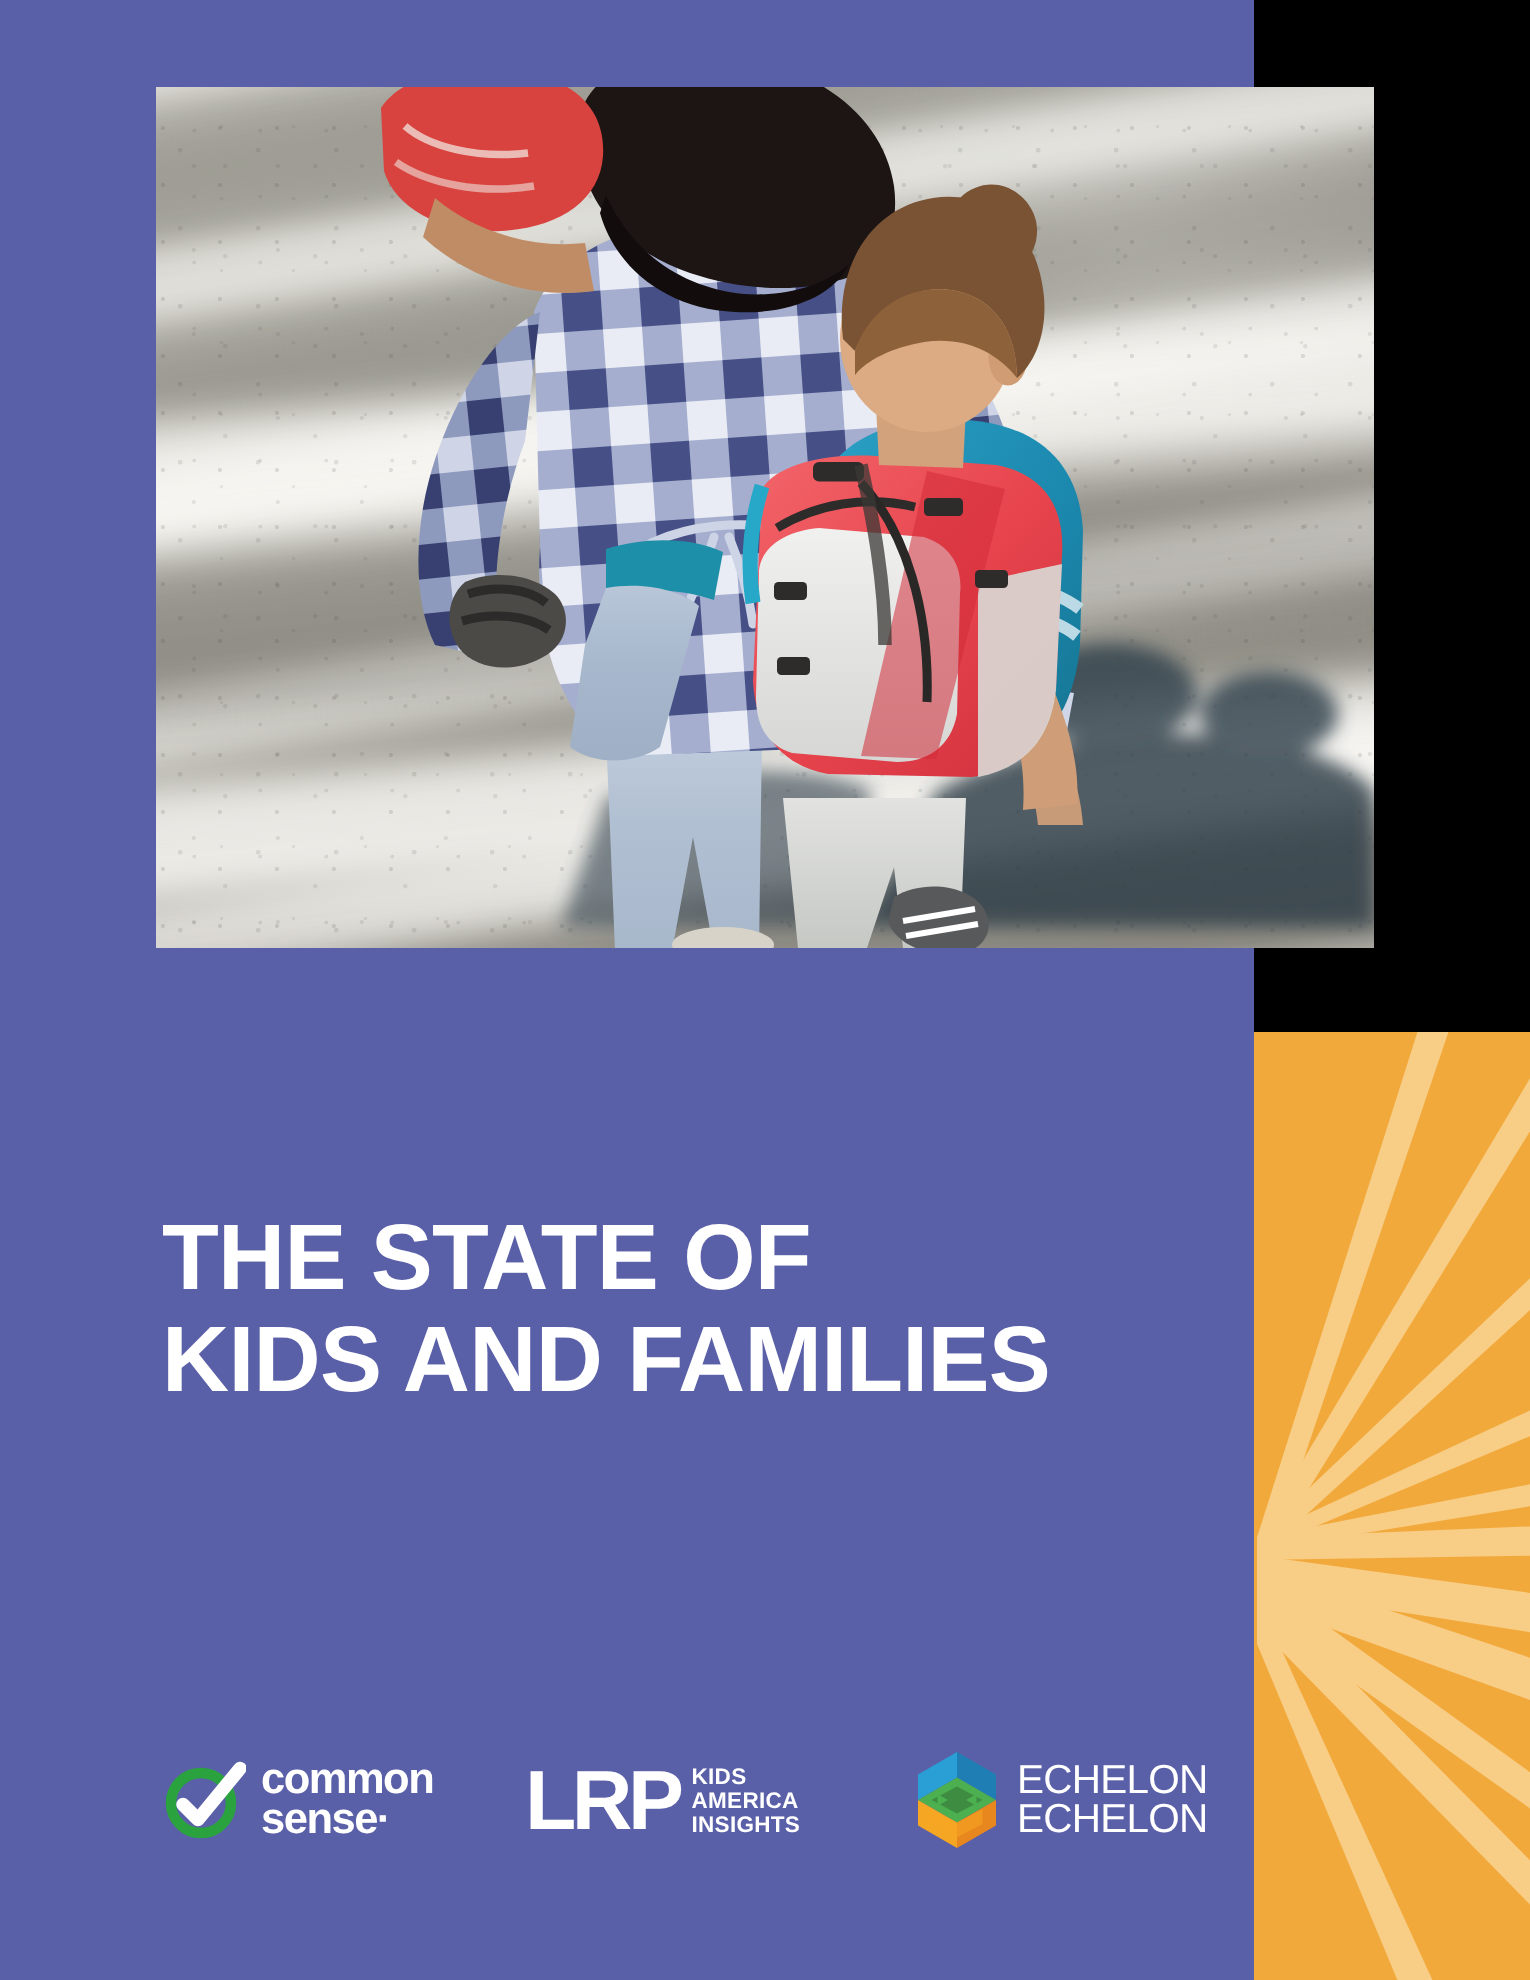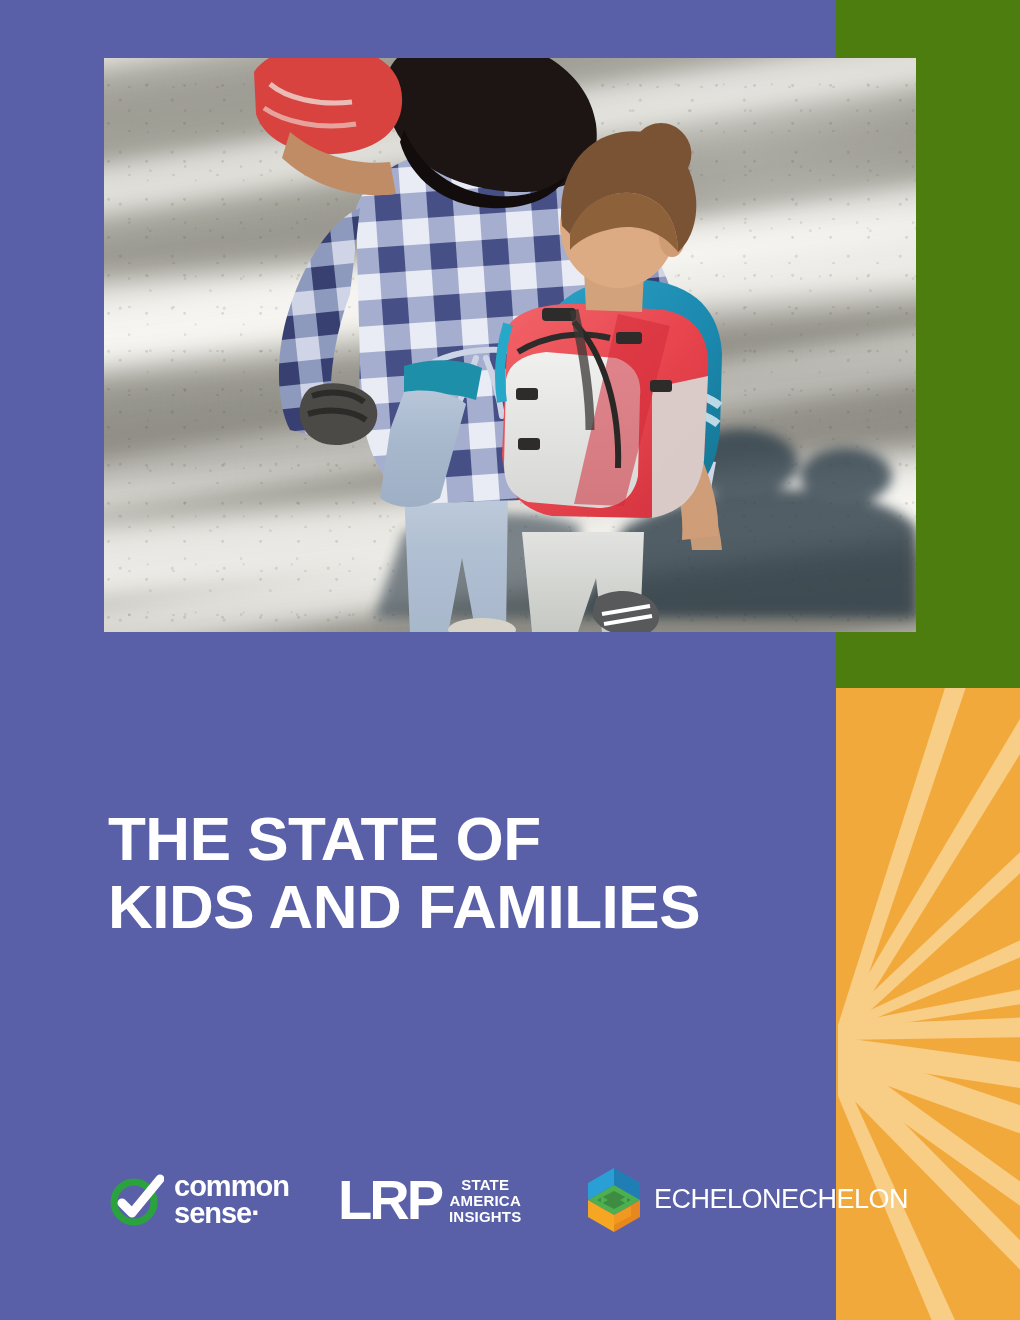--- a/index.html
+++ b/index.html
@@ -12,21 +12,21 @@
     height: 1320px;
     position: relative;
     overflow: hidden;
     font-family: "Liberation Sans", sans-serif;
   }
 
   
   #cover {
     position: absolute;
     inset: 0;
-    background: #4d7c0f;
+    background: #000000;
   }
 
   
   .purple-panel {
     position: absolute;
     left: 0;
     top: 0;
     width: 836px;
     height: 1320px;
     background: #5a60a8;
@@ -146,21 +146,21 @@
   }
 
   
   .logo-row {
     position: absolute;
     left: 108px;
     top: 1155px;
     height: 90px;
     display: flex;
     align-items: center;
-    gap: 0px;
+    gap: 12px;
   }
 
   
   .logo-commonsense {
     display: flex;
     align-items: center;
     gap: 10px;
     width: 208px;
   }
   .cs-mark { width: 56px; height: 56px; flex: 0 0 56px; }
@@ -177,21 +177,20 @@
     letter-spacing: -1px;
   }
 
   
   .logo-lrp {
     display: flex;
     align-items: center;
     gap: 8px;
     width: 225px;
     margin-left: 22px;
-    text-align: center;
   }
   .lrp-letters {
     color: #ffffff;
     font-family: "Liberation Sans", sans-serif;
     font-weight: bold;
     font-size: 56px;
     letter-spacing: -3px;
     line-height: 1;
   }
   .lrp-words {
@@ -211,21 +210,21 @@
   
   .logo-echelon {
     display: flex;
     align-items: center;
     gap: 9px;
     margin-left: 20px;
   }
   .ech-mark { width: 62px; height: 68px; flex: 0 0 62px; }
   .ech-words {
     display: flex;
-    flex-direction: row;
+    flex-direction: column;
     line-height: 0.96;
   }
   .ech-words span {
     color: #ffffff;
     font-family: "Liberation Sans", sans-serif;
     font-weight: normal;
     font-size: 27px;
     letter-spacing: -0.5px;
   }
 </style>
@@ -437,21 +436,21 @@
       </svg>
       <div class="cs-words">
         <span>common</span>
         <span>sense·</span>
       </div>
     </div>
 
     <div class="logo-lrp">
       <div class="lrp-letters">LRP</div>
       <div class="lrp-words">
-        <span>STATE</span>
+        <span>KIDS</span>
         <span>AMERICA</span>
         <span>INSIGHTS</span>
       </div>
     </div>
 
     <div class="logo-echelon">
       <svg class="ech-mark" viewBox="0 0 62 68">
 
         <polygon points="31,2 5,17 5,34 31,19" fill="#2a9fd6"></polygon>
 

